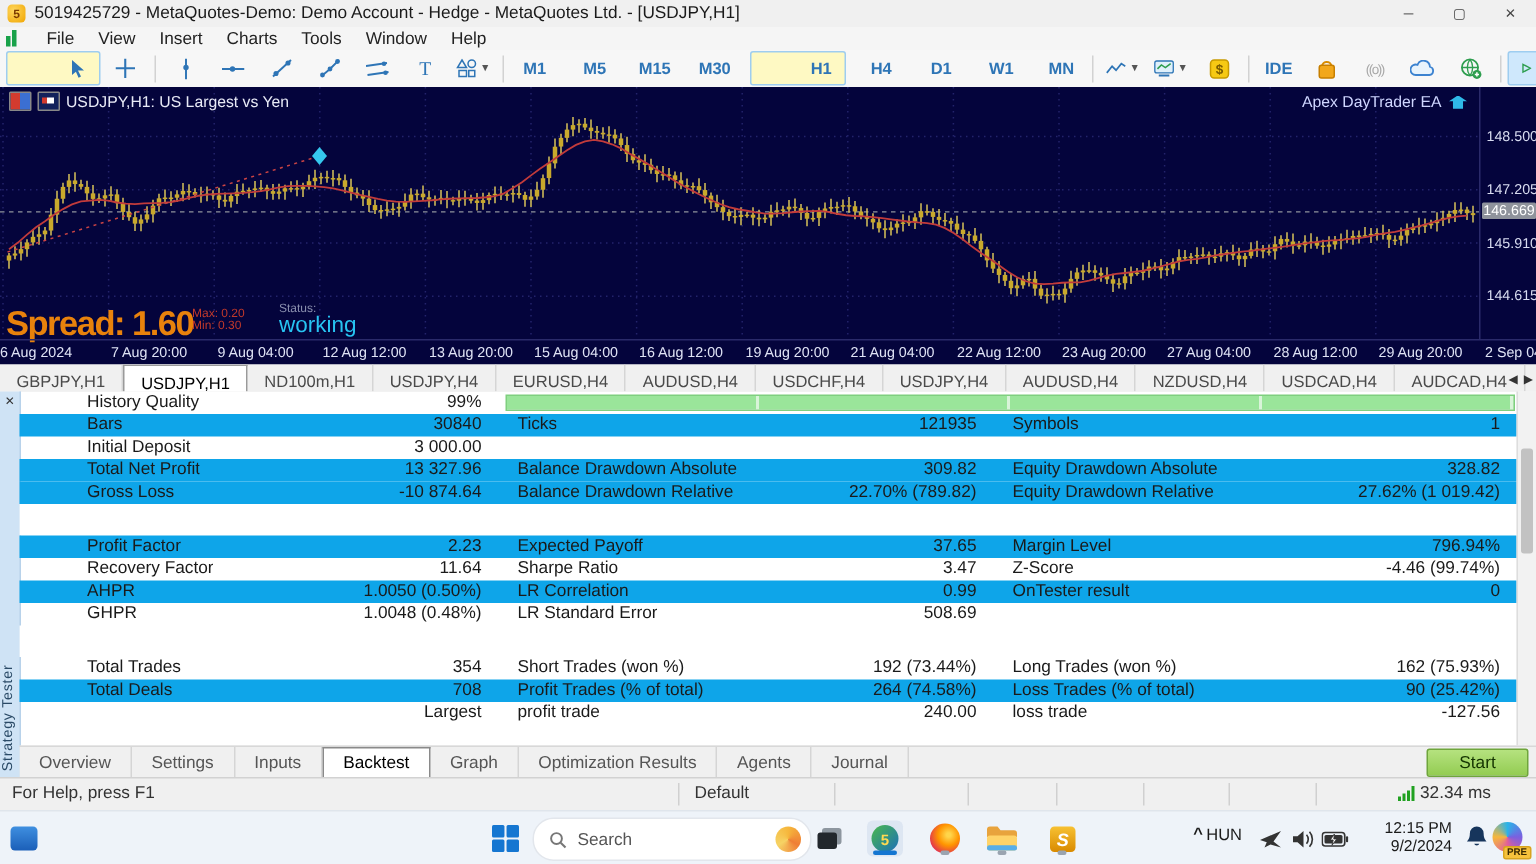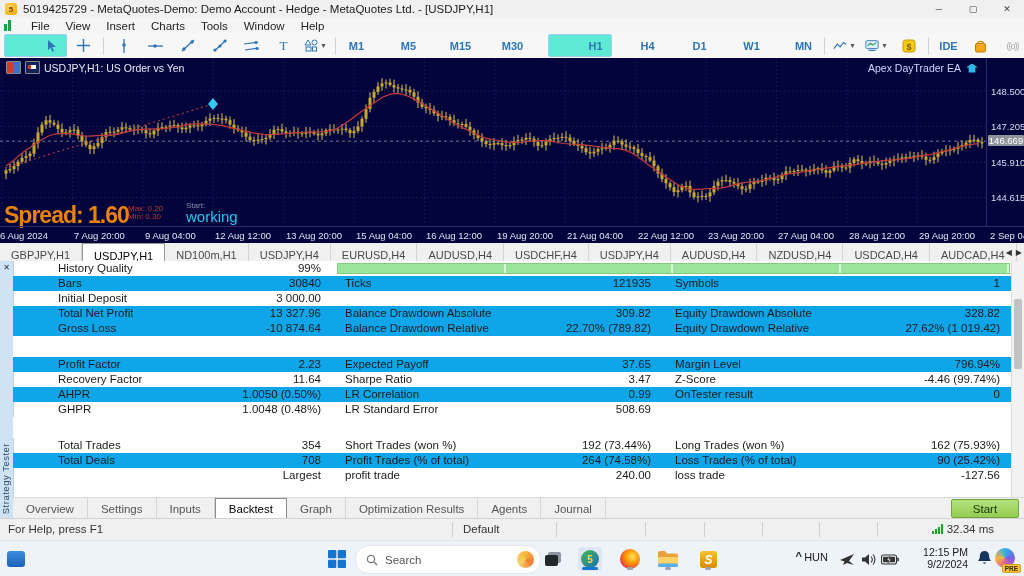--- a/index.html
+++ b/index.html
@@ -11,21 +11,21 @@
   .winbtns{position:absolute;right:0;top:0;height:18px;display:flex;}
   .winbtn{width:34px;height:18px;display:flex;align-items:center;justify-content:center;font-size:9px;color:#444;}
   
   .menubar{position:absolute;top:18px;left:0;right:0;height:15px;background:#f5f5f5;display:flex;align-items:center;font-size:11.5px;color:#222;}
   .menu-ico{width:14px;height:11px;margin:0 5px 0 4px;display:flex;align-items:flex-end;gap:1px;}
   .menu-ico i{display:block;width:3px;background:#19a24a;}
   .menu-item{padding:0 8px;height:15px;display:flex;align-items:center;}
   
   .toolbar{position:absolute;top:33px;left:0;right:0;height:25px;background:#f7f7f7;border-bottom:1px solid #dcdcdc;display:flex;align-items:center;padding:0 4px;gap:1px;}
   .tbtn{height:21px;min-width:23px;padding:0 3px;display:flex;align-items:center;justify-content:center;border-radius:2px;color:#2e75b6;font-size:11px;border:1px solid transparent;}
-  .tbtn.active{background:#5eead4;border-color:#9ecdf0;padding-left:35px;}
+  .tbtn.active{background:#fef9c3;border-color:#9ecdf0;padding-left:35px;}
   .tbtn svg{display:block;}
   .tsep{width:1px;height:18px;background:#d2d2d2;margin:0 3px;flex:none;}
   .tf{font-weight:bold;font-size:11px;padding:0 4px;}
   .caret{font-size:7px;color:#555;margin-left:2px;}
   .lblbtn{display:flex;align-items:center;gap:5px;font-size:11.5px;color:#1a1a1a;padding:0 8px;height:21px;border-radius:2px;border:1px solid transparent;}
   .lblbtn.active{background:#cfe8fc;border-color:#9ecdf0;}
   
   .chart{position:absolute;top:58px;left:0;width:1024px;height:185px;background:#04043c;}
   .plot{position:absolute;top:0;left:0;}
   .pricescale{position:absolute;top:0;left:986px;width:38px;height:168px;border-left:1px solid #2a2a6a;color:#d8dcf0;font-size:9.5px;}
@@ -176,21 +176,21 @@
     <span class="tbtn">
       <svg width="14" height="13" viewBox="0 0 14 13">
           <path d="M4 1 L7 6 L1 6 Z" fill="none" stroke="#2e75b6"></path>
           <circle cx="10.5" cy="3.5" r="2.5" fill="none" stroke="#2e75b6"></circle>
           <rect x="2" y="8" width="5" height="4" fill="none" stroke="#2e75b6"></rect>
           <rect x="8.5" y="8" width="4" height="4" fill="none" stroke="#2e75b6"></rect>
         </svg>
       <span class="caret">▼</span>
     </span>
     <span class="tsep"></span>
-    <span id="tf-group" style="display:flex;gap:19px;">
+    <span id="tf-group" style="display:flex;gap:7px;">
         <span class="tbtn tf">M1</span>
         <span class="tbtn tf">M5</span>
         <span class="tbtn tf">M15</span>
         <span class="tbtn tf">M30</span>
         <span class="tbtn tf active">H1</span>
         <span class="tbtn tf">H4</span>
         <span class="tbtn tf">D1</span>
         <span class="tbtn tf">W1</span>
         <span class="tbtn tf">MN</span>
       </span>
@@ -766,32 +766,32 @@
         <rect x="976.5" y="81.7" width="3" height="2.4" fill="#c9a92c"></rect>
         <line x1="982" y1="79.1" x2="982" y2="90.4" stroke="#d9c35a" stroke-width="1"></line>
         <rect x="980.5" y="84.1" width="3" height="1.3" fill="#c9a92c"></rect>
         <polyline points="6,108.1 12,103.7 18,98.4 24,93.5 30,89.5 36,85.2 42,81.4 48,78.3 54,76.3 60,75.7 66,75.3 72,75.8 78,77.0 84,77.8 90,78.1 96,77.6 102,77.4 108,77.3 114,76.8 120,75.6 126,73.9 132,72.6 138,71.7 144,71.2 150,71.1 156,70.9 162,70.6 168,70.1 174,69.4 180,68.3 186,66.9 192,66.1 198,65.9 204,65.9 210,66.2 216,66.7 222,67.6 228,68.9 234,70.4 240,71.9 246,73.2 252,74.6 258,75.7 264,76.4 270,76.6 276,76.3 282,75.9 288,75.5 294,74.9 300,74.5 306,74.2 312,74.1 318,74.0 324,73.5 330,72.8 336,70.9 342,67.4 348,63.5 354,58.9 360,54.5 366,50.5 372,46.3 378,42.2 384,38.6 390,36.3 396,35.3 402,36.2 408,38.2 414,40.9 420,44.6 426,47.9 432,51.4 438,55.2 444,58.9 450,62.7 456,66.2 462,69.4 468,72.5 474,75.3 480,78.0 486,80.1 492,81.5 498,82.5 504,83.6 510,84.4 516,84.4 522,84.1 528,83.5 534,83.0 540,82.7 546,82.6 552,83.3 558,84.5 564,85.5 570,86.0 576,86.3 582,86.7 588,87.4 594,88.2 600,89.0 606,89.7 612,90.3 618,90.7 624,91.8 630,94.1 636,97.5 642,101.7 648,106.4 654,110.7 660,114.7 666,118.9 672,123.1 678,126.8 684,129.5 690,131.1 696,131.4 702,131.1 708,130.5 714,130.3 720,130.2 726,129.1 732,127.4 738,125.8 744,124.6 750,124.0 756,123.3 762,122.5 768,121.1 774,119.6 780,117.9 786,116.3 792,115.3 798,114.6 804,113.6 810,112.3 816,111.5 822,110.6 828,109.8 834,109.2 840,108.4 846,107.6 852,106.9 858,106.1 864,105.1 870,104.3 876,103.6 882,102.8 888,102.2 894,101.9 900,101.3 906,100.7 912,99.8 918,98.4 924,97.4 930,96.6 936,95.2 942,93.7 948,92.3 954,90.6 960,88.8 966,87.3 972,86.3 978,85.7" fill="none" stroke="#c23b3b" stroke-width="1.2"></polyline>
         <line x1="5" y1="110" x2="213" y2="46" stroke="#cc4444" stroke-width="1" stroke-dasharray="2,3"></line>
         <path d="M213 40 l5 6 l-5 6 l-5 -6 Z" fill="#35c8ee"></path>
       </svg>
     <div class="chart-head">
       <span class="ci ci1"></span>
       <span class="ci ci2"></span>
-      <span>USDJPY,H1:  US Order vs Yen</span>
+      <span>USDJPY,H1:  US Largest vs Yen</span>
     </div>
     <div class="ea-label">
       <span>Apex DayTrader EA</span>
       <span class="ea-ico"></span>
     </div>
     <div class="spread-big">Spread: 1.60</div>
     <div class="spread-small">
       <div>Max: 0.20</div>
         <div>Min: 0.30</div>
     </div>
-    <div class="status-sm">Start:</div>
+    <div class="status-sm">Status:</div>
     <div class="status-working">working</div>
     <div class="pricescale" id="price-scale">
         <span class="plabel" style="top: 28px;">148.500</span>
         <span class="plabel" style="top: 63px;">147.205</span>
         <span class="plabel" style="top: 99px;">145.910</span>
         <span class="plabel" style="top: 134px;">144.615</span>
         <span class="pcur" style="top: 77px; font-size: 9.5px;">146.669</span>
       </div>
     <div class="timeaxis" id="time-axis">
         <span class="tlabel" style="left: 0;">6 Aug 2024</span>

